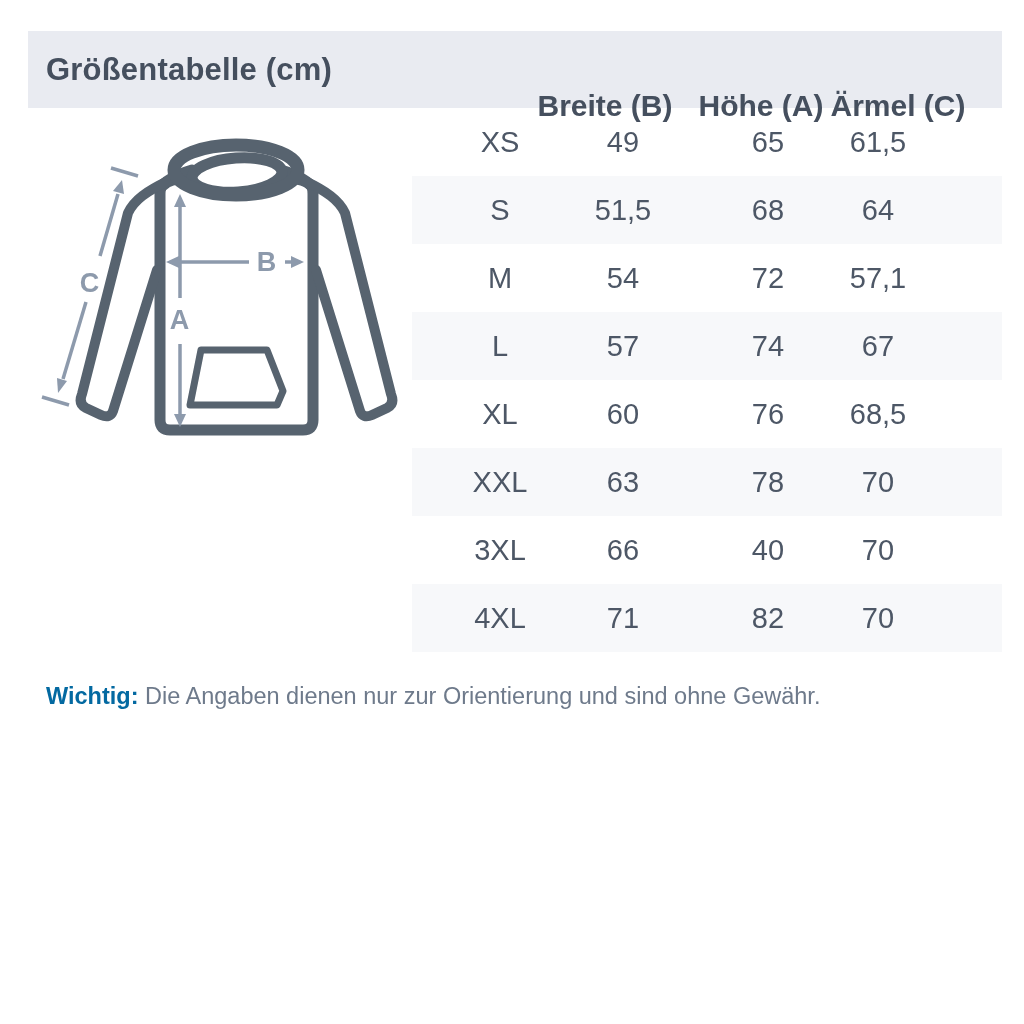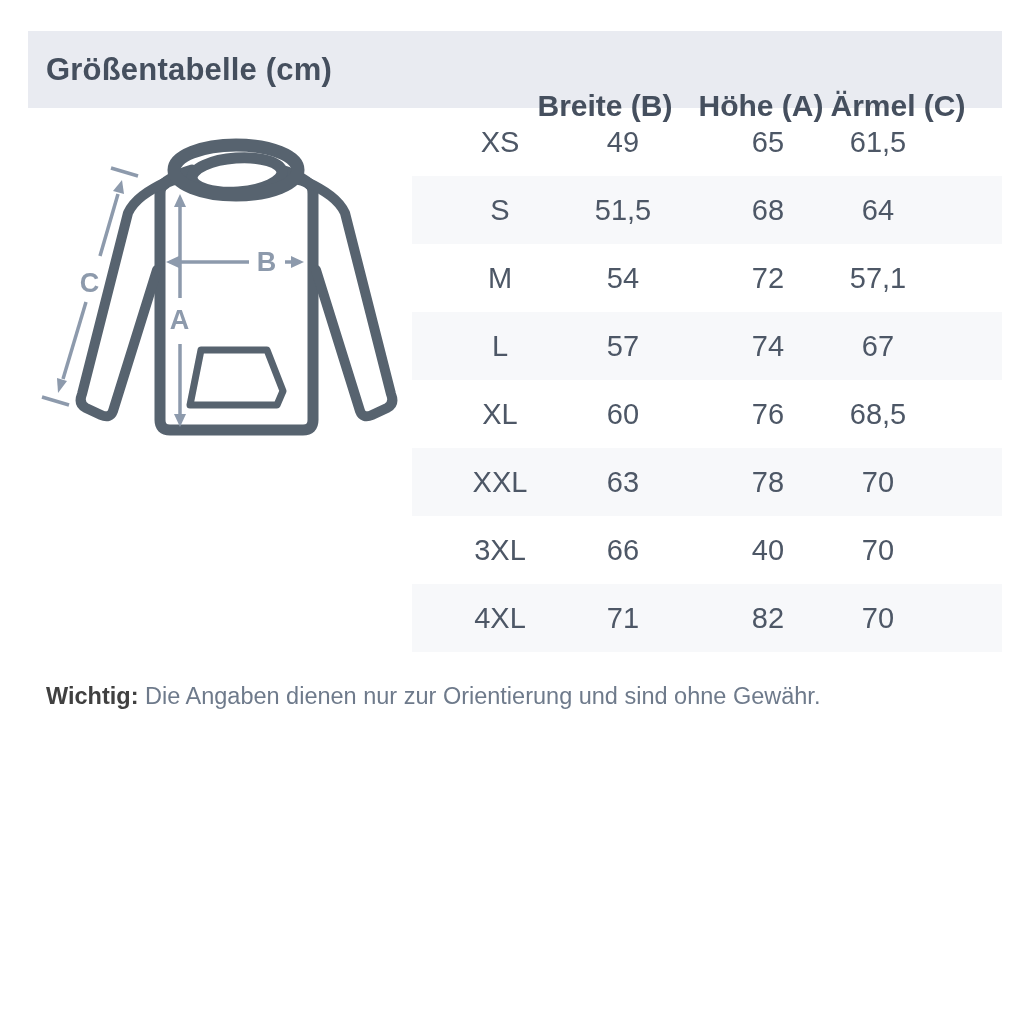--- a/index.html
+++ b/index.html
@@ -22,21 +22,21 @@
         font-size:29px;color:#4d5766;white-space:nowrap;}
   .c-size{left:88px;text-align:center;} .c-b{left:211px;} .c-a{left:356px;} .c-c{left:466px;text-align:right;}
 
   
   .diagram{position:absolute;left:40px;top:130px;}
   .arrow-label{font-family:"Liberation Sans", sans-serif;font-size:27px;font-weight:600;
                fill:#8d9aac;letter-spacing:1px;}
 
   
   .note{position:absolute;left:46px;top:674px;width:950px;font-size:23.5px;color:#6e7a8b;line-height:44px;}
-  .note b{font-weight:bold;color:#404040;}
+  .note b{font-weight:bold;color:#0369a1;}
 </style>
 </head>
 <body>
 
 <div class="canvas">
 
   <div class="header-bar">
     <div class="header-title">Größentabelle (cm)</div>
     <div class="header-col hc-b">Breite (B)</div>
     <div class="header-col hc-c">Ärmel (C)</div>

